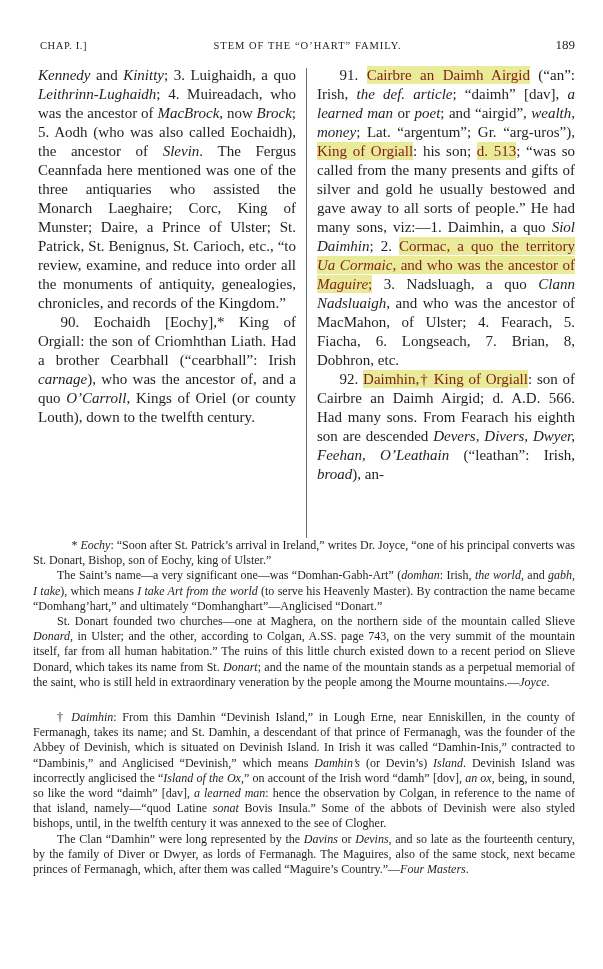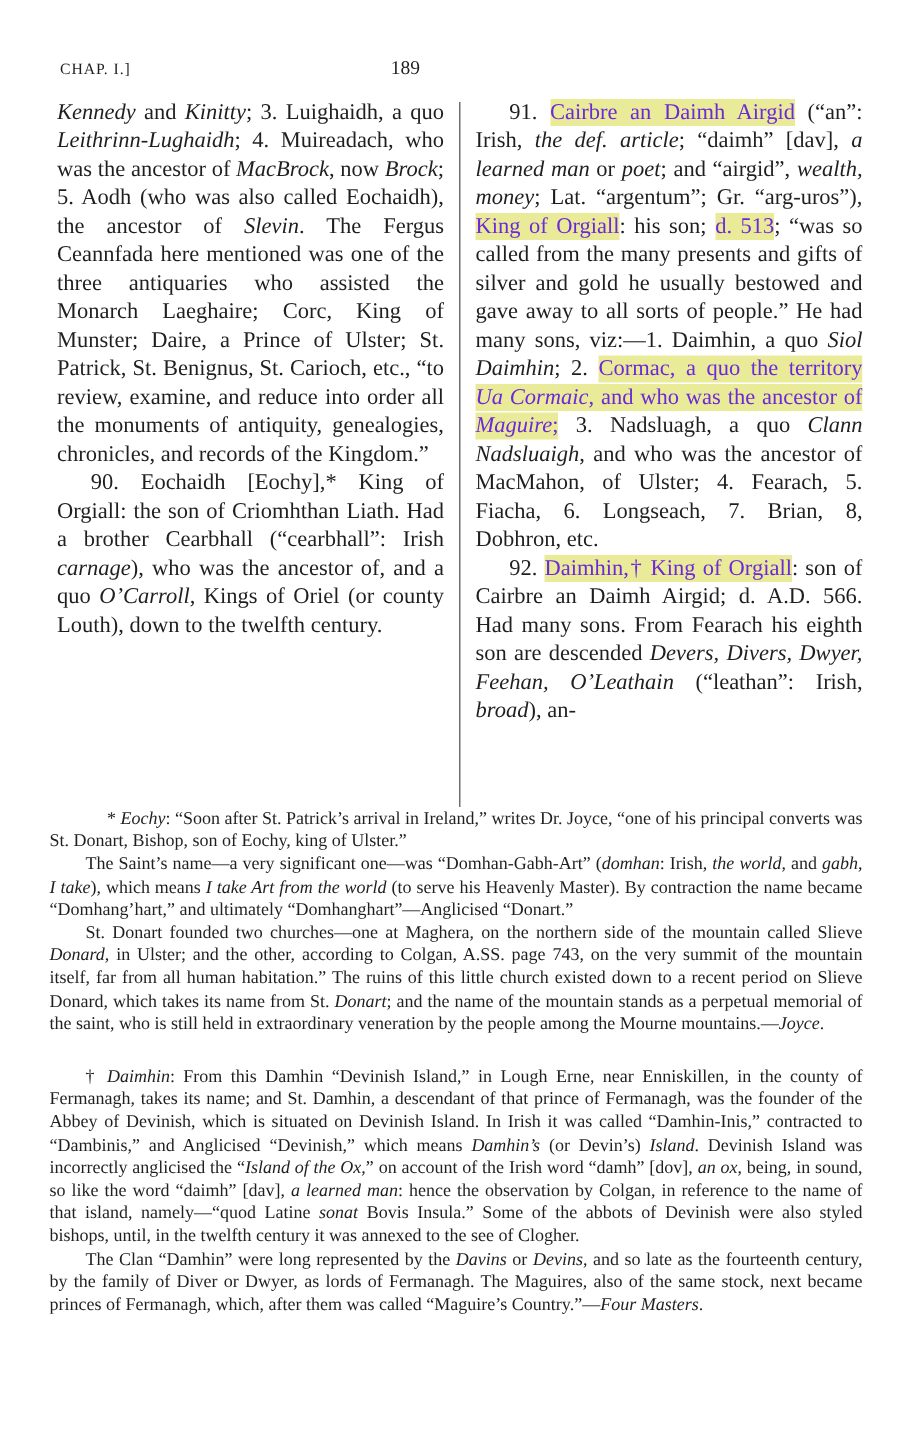--- a/index.html
+++ b/index.html
@@ -29,29 +29,30 @@
   
   .footnotes {
     position:absolute; top:538px; left:33px; width:542px;
     font-size:12px; line-height:15.2px; text-align:justify;
   }
   .footnotes p { margin:0; text-indent:2em; }
   .footnotes p.ind3 { text-indent:3.2em; }
   .footnotes p.gap { margin-top:20px; }
   
   .it { font-style:italic; }
-  .hl { background:#e9eb98; color:#6d28d9; padding:1px 0;font-family:Liberation Serif, serif; }
+  .hl { background:#e9eb98; color:#7f1d1d; padding:1px 0;font-family:Liberation Serif, serif; }
 </style>
 </head>
 <body>
 
 <div class="page">
 
   <div class="hdr">
     <span class="chap">CHAP. I.]</span>
+    <span class="title">STEM OF THE “O’HART” FAMILY.</span>
     <span class="pageno">189</span>
   </div>
 
   <div class="cols">
     <div class="col">
       <p><span class="it">Kennedy</span><span> and </span><span class="it">Kinitty</span><span>; 3. Luighaidh, a quo </span><span class="it">Leithrinn-Lughaidh</span><span>; 4. Muireadach, who was the ancestor of </span><span class="it">MacBrock</span><span>, now </span><span class="it">Brock</span><span>; 5. Aodh (who was also called Eochaidh), the ancestor of </span><span class="it">Slevin</span><span>. The Fergus Ceannfada here mentioned was one of the three antiquaries who assisted the Monarch Laeghaire; Corc, King of Munster; Daire, a Prince of Ulster; St. Patrick, St. Benignus, St. Carioch, etc., “to review, examine, and reduce into order all the monuments of antiquity, genealogies, chronicles, and records of the Kingdom.”</span></p>
       <p class="ind"><span>90. Eochaidh [Eochy],* King of Orgiall: the son of Criomhthan Liath. Had a brother Cearbhall (“cearbhall”: Irish </span><span class="it">carnage</span><span>), who was the ancestor of, and a quo </span><span class="it">O’Carroll</span><span>, Kings of Oriel (or county Louth), down to the twelfth century.</span></p>
     </div>
     <div class="divider"></div>
     <div class="col">

